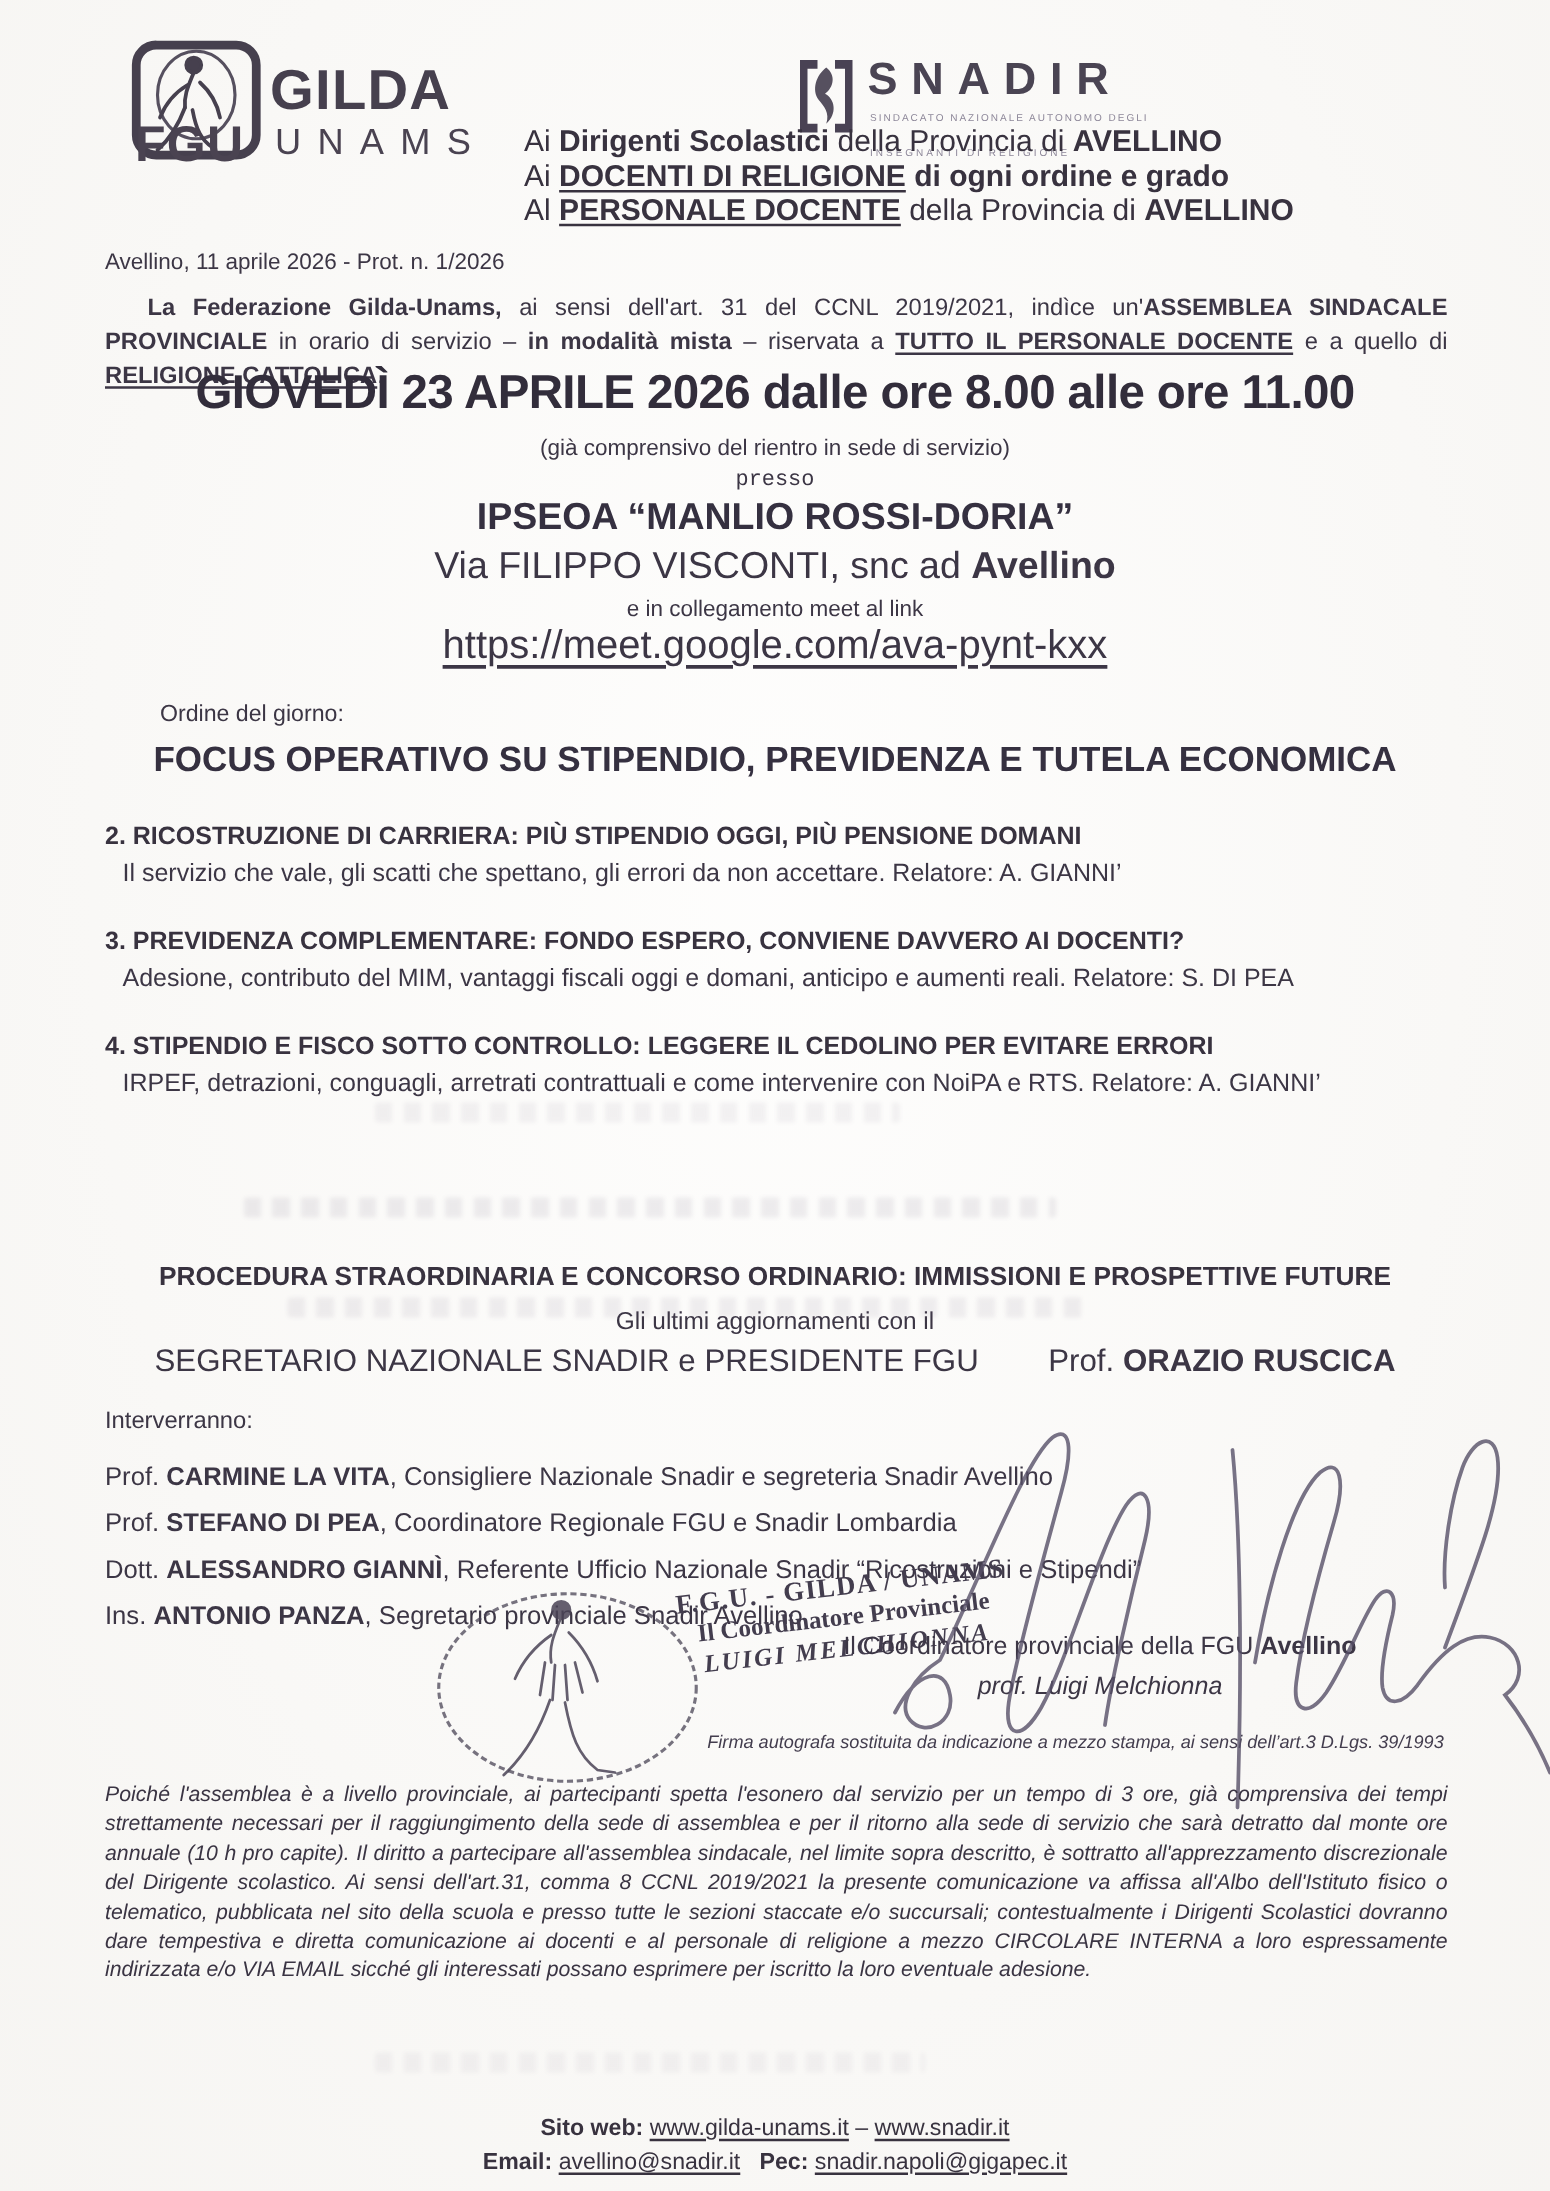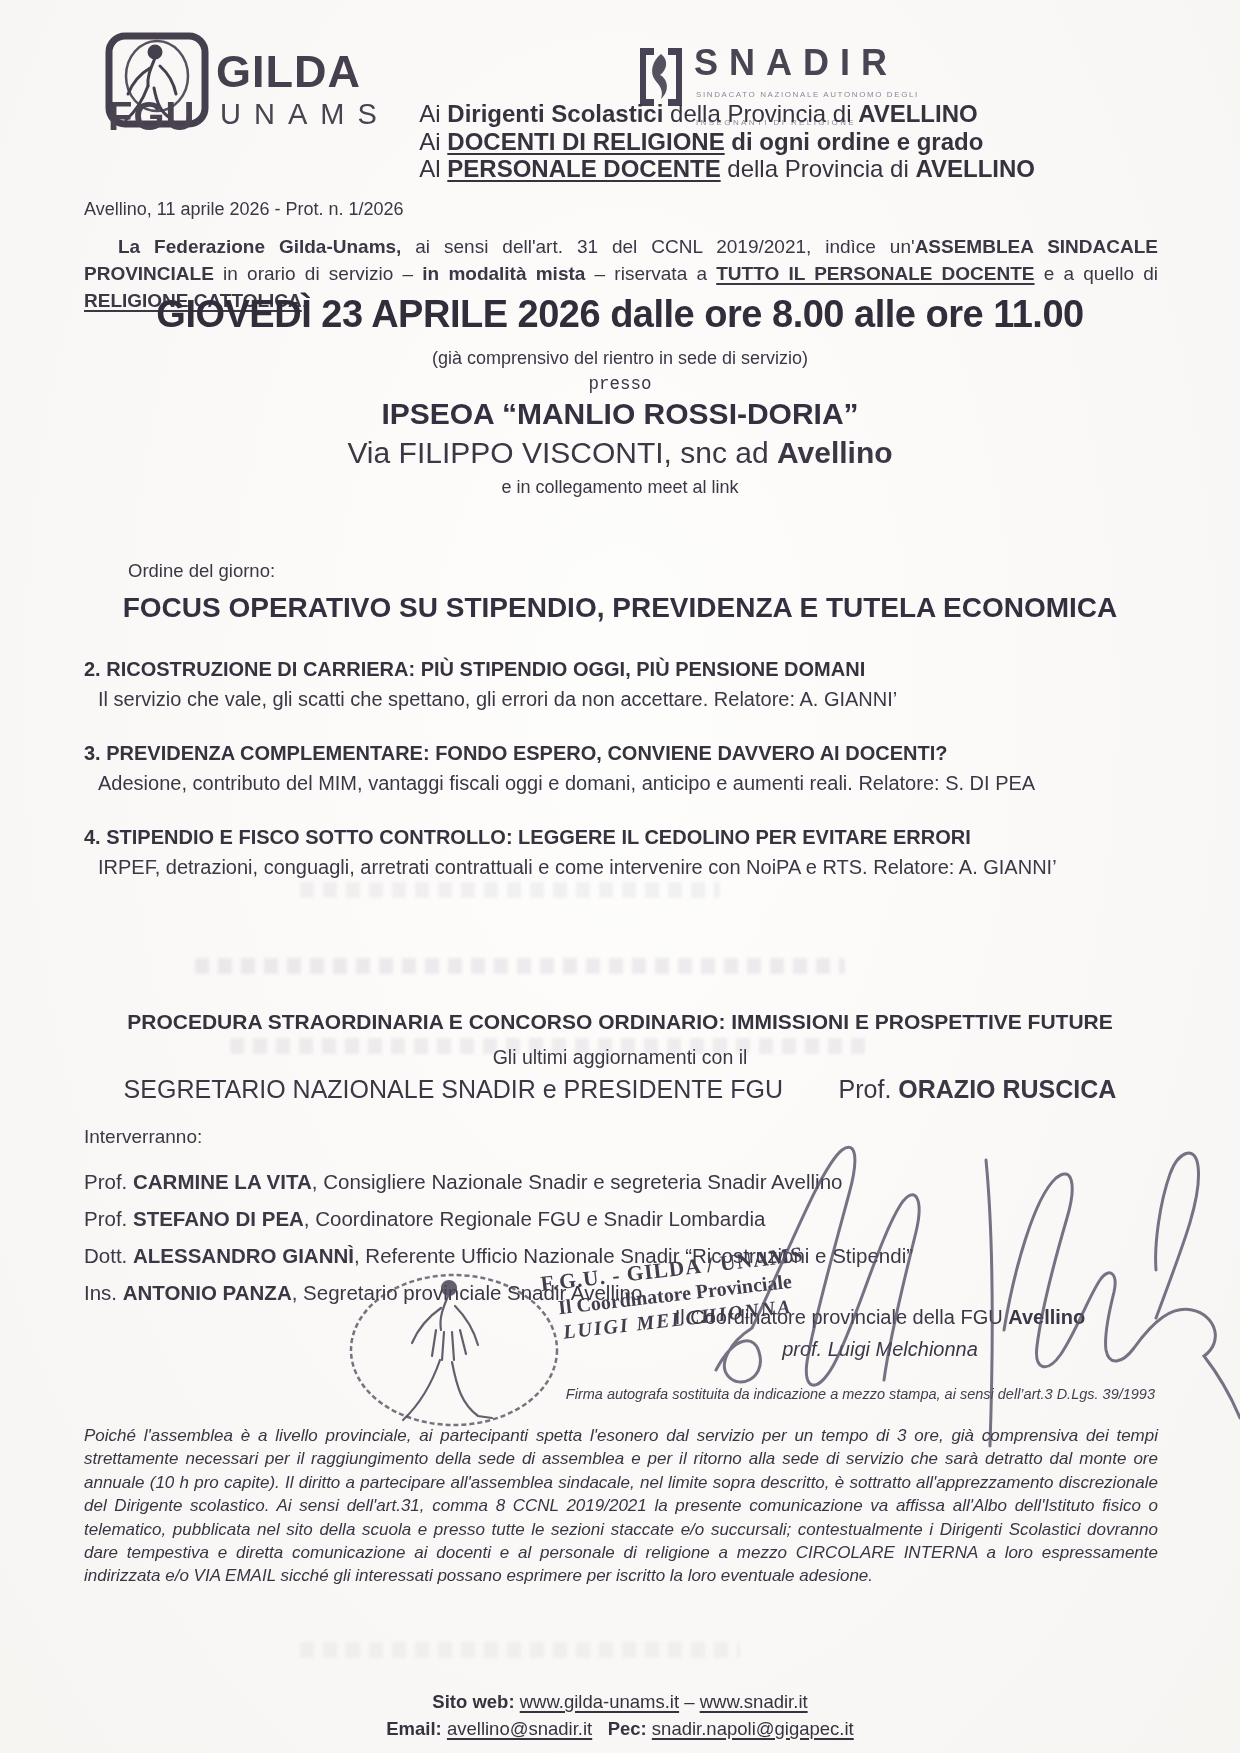--- a/index.html
+++ b/index.html
@@ -127,20 +127,21 @@
   <div class="abs" id="date-line">Avellino, 11 aprile 2026 - Prot. n. 1/2026</div>
 
   <div class="abs" id="intro"><span class="b">La Federazione Gilda-Unams,</span><span> ai sensi dell'art. 31 del CCNL 2019/2021, indìce un'</span><span class="b">ASSEMBLEA SINDACALE PROVINCIALE</span><span> in orario di servizio – </span><span class="b">in modalità mista</span><span> – riservata a </span><span class="b u">TUTTO IL PERSONALE DOCENTE</span><span> e a quello di </span><span class="b u">RELIGIONE CATTOLICA</span><span>.</span></div>
 
   <div class="abs ctr nowrap" id="event-title">GIOVEDÌ 23 APRILE 2026 dalle ore 8.00 alle ore 11.00</div>
   <div class="abs ctr" id="event-subtitle">(già comprensivo del rientro in sede di servizio)</div>
   <div class="abs ctr" id="presso">presso</div>
   <div class="abs ctr" id="venue-name">IPSEOA “MANLIO ROSSI-DORIA”</div>
   <div class="abs ctr" id="venue-address"><span>Via FILIPPO VISCONTI, snc ad </span><span class="b">Avellino</span></div>
   <div class="abs ctr" id="meet-note">e in collegamento meet al link</div>
+  <div class="abs ctr" id="meet-link"><span>https://meet.google.com/ava-pynt-kxx</span></div>
 
   <div class="abs" id="agenda-label">Ordine del giorno:</div>
   <div class="abs ctr nowrap" id="focus-title"><span>FOCUS OPERATIVO SU STIPENDIO, PREVIDENZA E TUTELA ECONOMICA</span></div>
 
   <div class="abs" id="agenda-items">
     <div class="agenda-item">
       <div class="agenda-title">2. RICOSTRUZIONE DI CARRIERA: PIÙ STIPENDIO OGGI, PIÙ PENSIONE DOMANI</div>
       <div class="agenda-detail">Il servizio che vale, gli scatti che spettano, gli errori da non accettare. Relatore: A. GIANNI’</div>
     </div>
     <div class="agenda-item">

